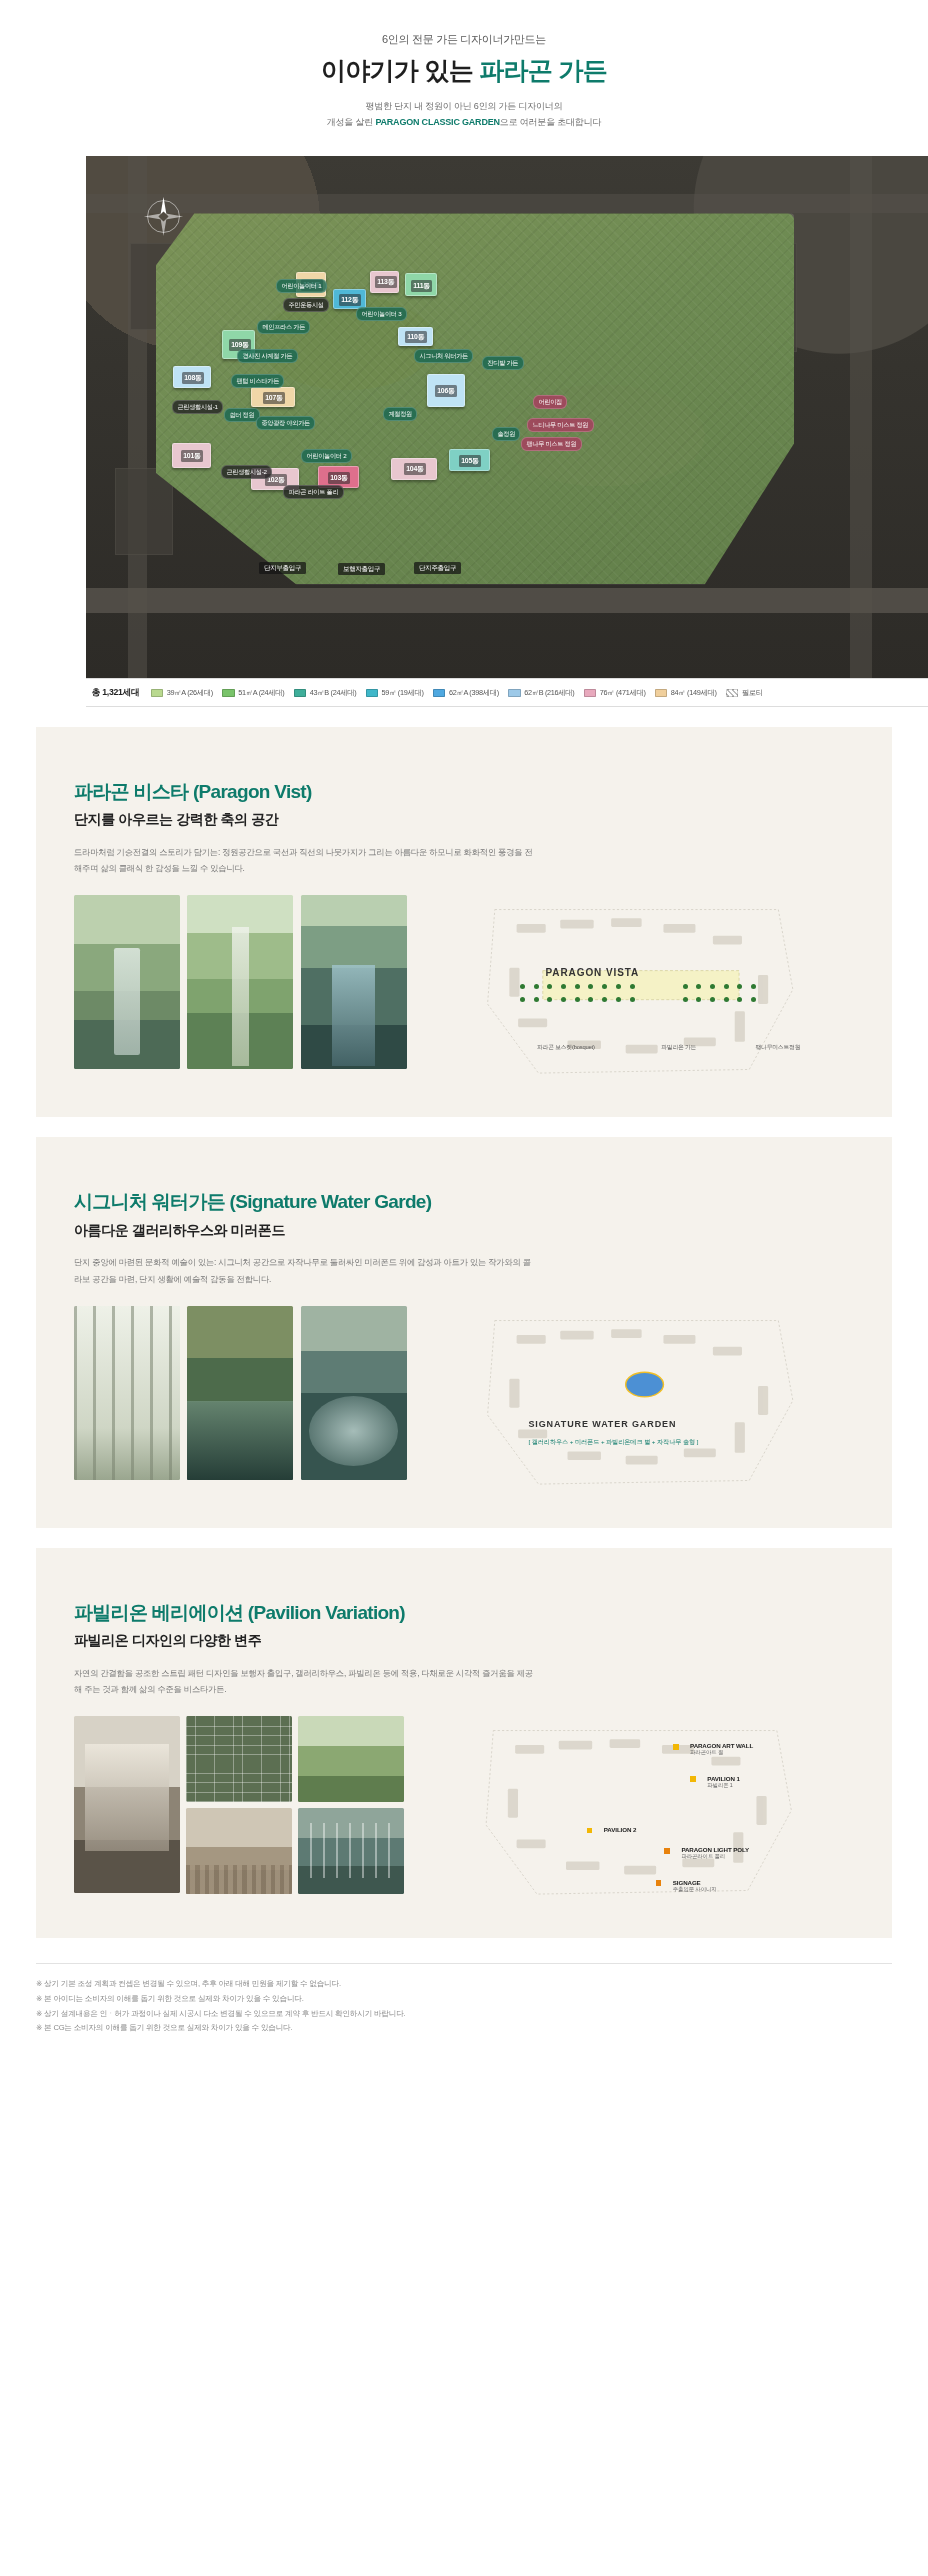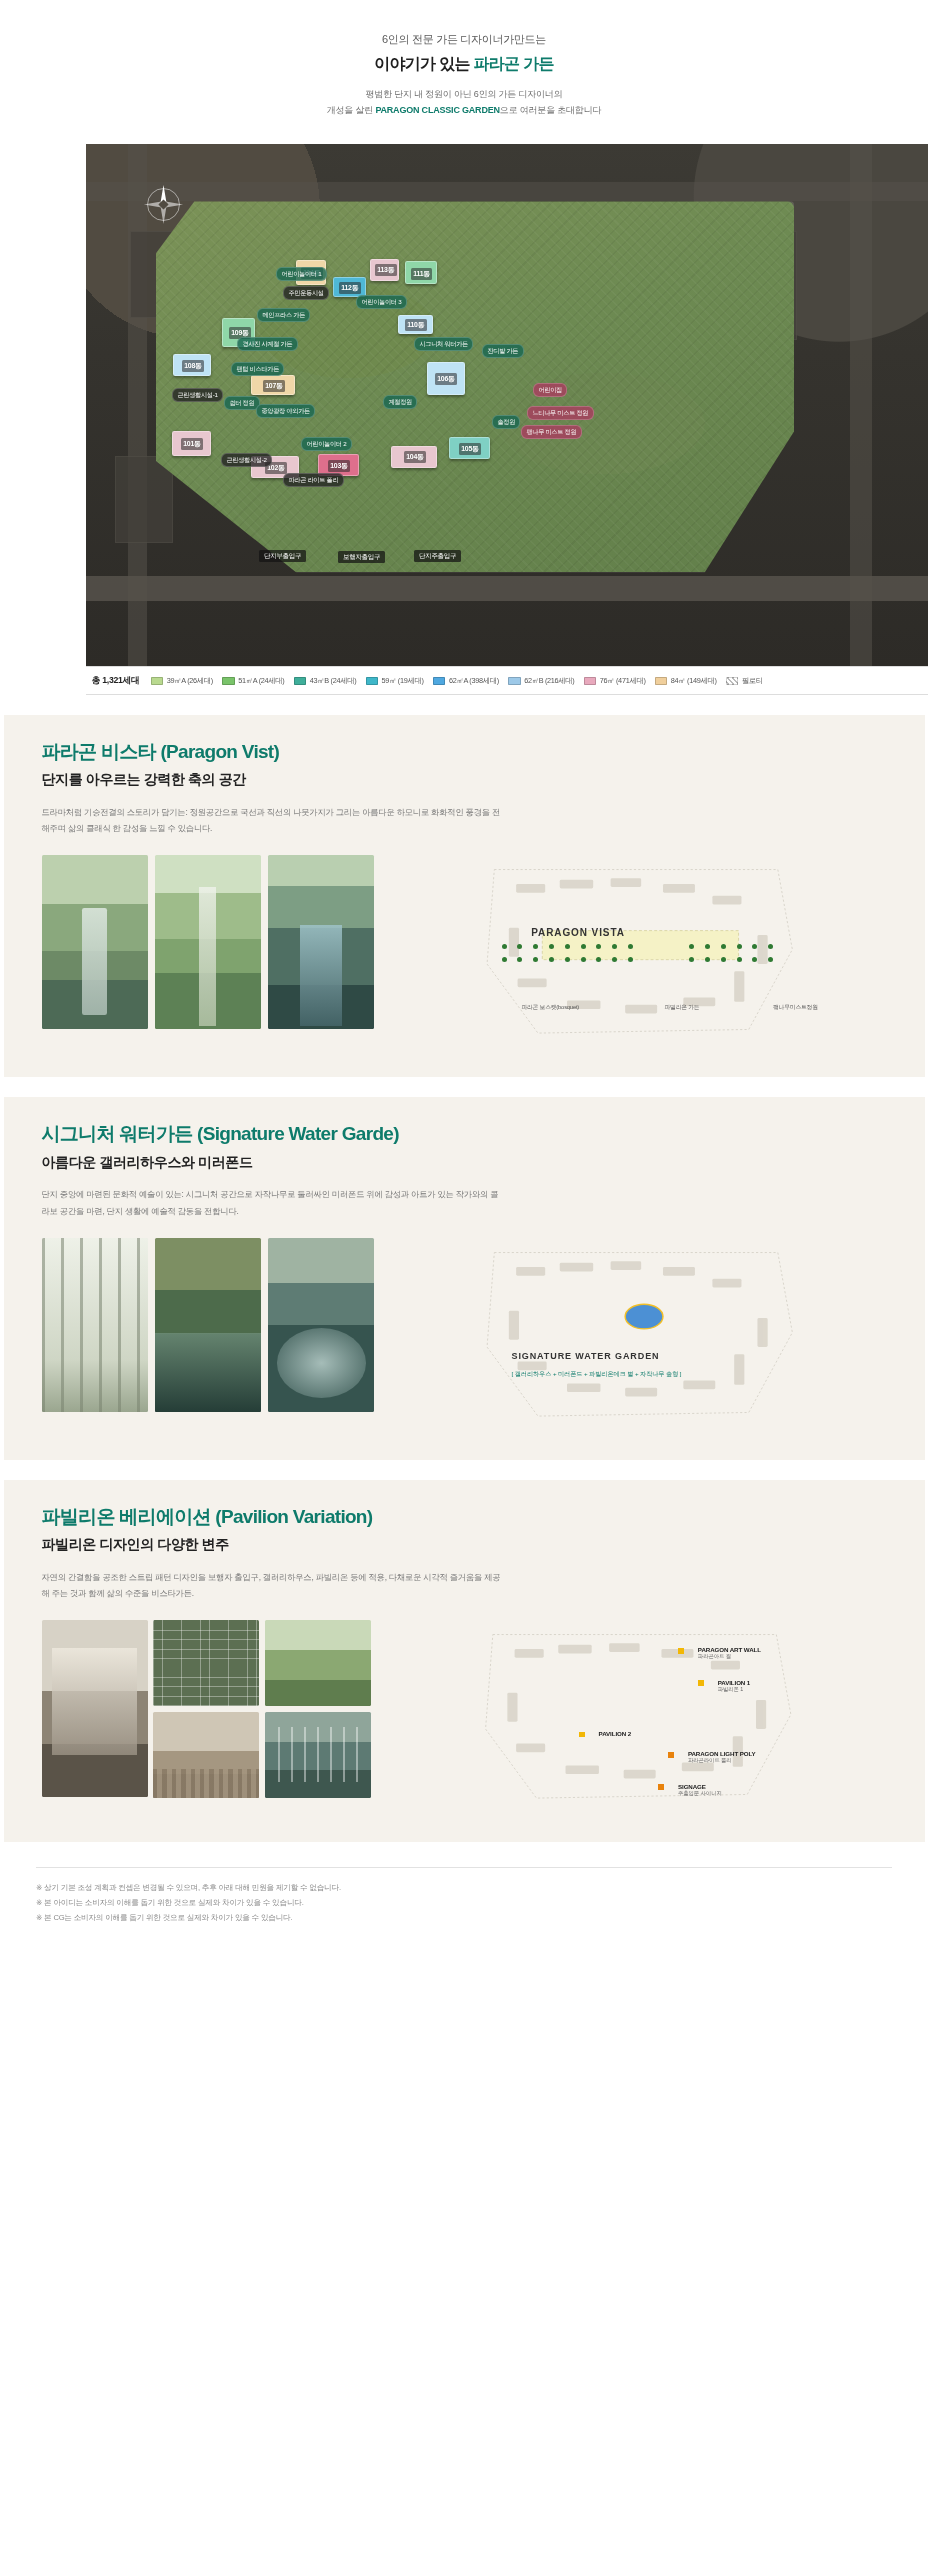--- a/index.html
+++ b/index.html
@@ -13,21 +13,21 @@
   body { width: 928px; overflow-x: hidden; }
 
   .page { width: 928px; position: relative; }
 
   
   .header { padding: 32px 0 16px; text-align: center; }
   .header .eyebrow {
     font-size: 11px; color: #5a5a5a; letter-spacing: -0.3px; font-weight: 400;
   }
   .header .title {
-    margin-top: 7.3px; font-size: 16px; font-weight: 700; letter-spacing: -0.7px; color: #1f1f1f;
+    margin-top: 7.3px; font-size: 25px; font-weight: 700; letter-spacing: -0.7px; color: #1f1f1f;
   }
   .header .title .accent { color: #0e7b6b; }
   .header .desc {
     margin-top: 11.6px; font-size: 9px; line-height: 1.75; color: #6d6d6d; letter-spacing: -0.2px;
   }
   .header .desc .em { color: #0e7b6b; font-weight: 700; }
 
   
   .map-wrap { width: 756px; margin: 10px auto 0; }
   .site-map {
@@ -111,21 +111,21 @@
   }
   .legend-swatch {
     width: 12.3px; height: 8px; border: 0.7px solid rgba(0,0,0,.18); border-radius: 0.7px; flex: none;
   }
   .legend-swatch.hatch {
     background-image: repeating-linear-gradient(45deg,#bbb 0 1.5px, #fff 1.5px 3.6px);
   }
 
   
   .feature {
-    width: 921px; margin: 20px auto 0; background: #f5f2ec; padding: 24px 38px 33px;
+    width: 856px; margin: 20px auto 0; background: #f5f2ec; padding: 52px 38px 33px;
   }
   .feature h2 {
     font-size: 19px; font-weight: 700; color: #0e7b6b; letter-spacing: -0.7px;
   }
   .feature h3 {
     margin-top: 6.5px; font-size: 14px; font-weight: 700; color: #222; letter-spacing: -0.4px;
   }
   .feature p.body {
     margin-top: 14.5px; font-size: 8.3px; line-height: 1.95; color: #777; letter-spacing: -0.2px;
     max-width: 464px;
@@ -536,17 +536,18 @@
             <span class="sq" style="left: 54%; top: 87%; background: rgb(232, 130, 12);"></span>
             <div class="plan-chip" style="left: 58%; top: 86%;"><span>SIGNAGE</span><span class="sub">주출입문 사이니지</span></div>
           </div>
       </div>
     </div>
   </section>
 
   <ul class="notes" id="notesList">
       <li>※ 상기 기본 조성 계획과 컨셉은 변경될 수 있으며, 추후 아래 대해 민원을 제기할 수 없습니다.</li>
       <li>※ 본 아이디는 소비자의 이해를 돕기 위한 것으로 실제와 차이가 있을 수 있습니다.</li>
+      <li>※ 상기 설계내용은 인ㆍ허가 과정이나 실제 시공시 다소 변경될 수 있으므로 계약 후 반드시 확인하시기 바랍니다.</li>
       <li>※ 본 CG는 소비자의 이해를 돕기 위한 것으로 실제와 차이가 있을 수 있습니다.</li>
     </ul>
 
 </div>
 
 
 </body></html>

